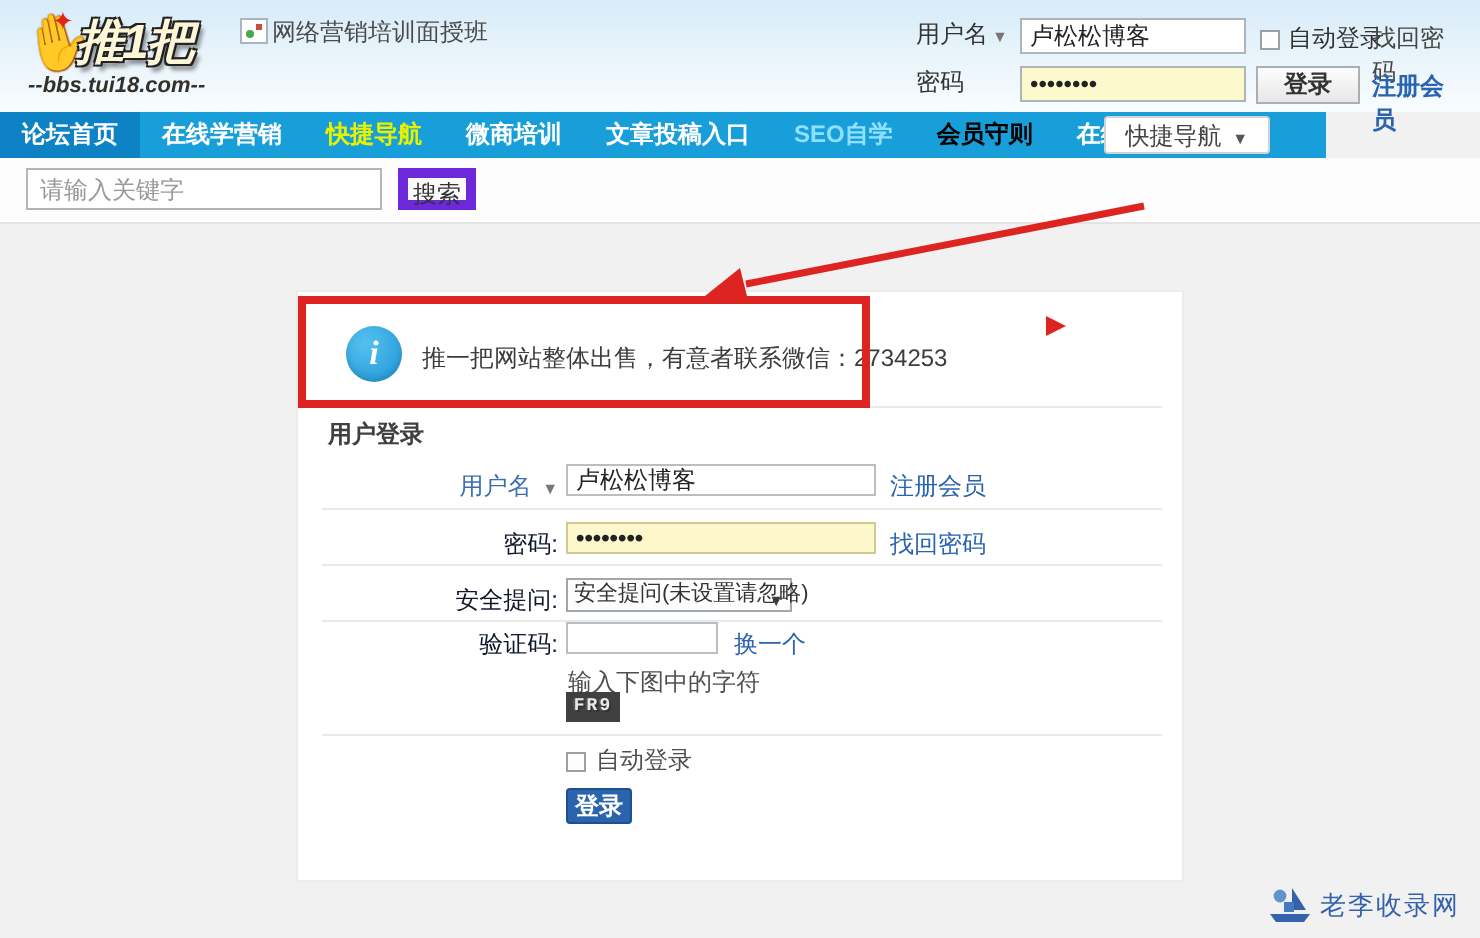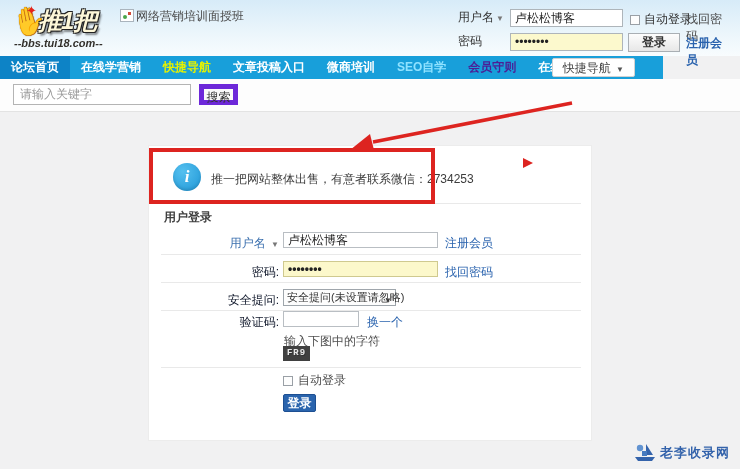--- a/index.html
+++ b/index.html
@@ -40,29 +40,29 @@
   .ql-login-btn { position:absolute; left:170px; top:-1px; width:52px; height:19px;
                   background:linear-gradient(#fdfdfd,#e7e7e7); border:1px solid #a9afb4; font-size:12px; font-weight:bold;
                   color:#333; cursor:pointer; font-family:inherit; }
 
   
   .mainnav { position:absolute; left:0; top:56px; width:663px; height:23px; background:#189fda; display:flex; align-items:flex-end; }
   .nav-item { padding:0 11px; line-height:23px; font-size:12px; font-weight:bold; color:#fff; cursor:pointer; white-space:nowrap; }
   .nav-item.active { background:#0d83c6; }
   .nav-item.c-yellowgreen { color:#e6f200; }
   .nav-item.c-cyan { color:#8fe2ff; }
-  .nav-item.c-yellow { color:#4c1d95; }
+  .nav-item.c-yellow { color:#000000; }
   .quick-nav-btn { position:absolute; right:28px; top:2px; height:19px; padding:0 10px; background:#fff; border:1px solid #d2d2d2;
                    border-radius:2px; font-size:12px; color:#444; line-height:18px; cursor:pointer; }
   .quick-nav-btn .caret { color:#555; }
 
   
   .searchbar { position:absolute; left:0; top:79px; width:740px; height:33px; background:#fdfdfd; border-bottom:1px solid #e3e3e3; }
   .search-input { position:absolute; left:13px; top:5px; width:178px; height:21px; border:1px solid #b4b4b4; background:#fff;
-                  font-size:12px; padding:0 6px; color:#333; font-family:Liberation Mono, monospace; }
+                  font-size:12px; padding:0 6px; color:#333; font-family:Liberation Sans, sans-serif; }
   .search-input::placeholder { color:#999; }
   .search-btn { position:absolute; left:199px; top:5px; width:39px; height:21px; background:#fafafa; border:5px solid #6d28d9;
                 font-size:12px; color:#333; cursor:pointer; font-family:inherit; }
 
   
   .panel { position:absolute; left:148px; top:145px; width:444px; height:296px; background:#fff; border:1px solid #ececec; }
   .notice-row { position:absolute; left:0; top:0; width:100%; height:57px; }
   .info-icon { position:absolute; left:24px; top:17px; width:28px; height:28px; border-radius:50%;
                background:radial-gradient(circle at 35% 30%, #55c0ef, #1e96d6); color:#fff; font-weight:bold; font-style:italic;
                font-family:"Liberation Serif",serif; font-size:17px; text-align:center; line-height:28px; box-shadow:inset 0 -2px 3px rgba(0,0,0,.12); }
@@ -86,21 +86,21 @@
   .auto-row { position:absolute; left:134px; top:226px; display:flex; align-items:center; gap:5px; font-size:12px; color:#4f4f4f; }
   .main-login-btn { position:absolute; left:134px; top:248px; width:33px; height:18px; background:#2a64ad; border:1px solid #1d4f92;
                     border-radius:2px; color:#fff; font-size:12px; font-weight:bold; cursor:pointer; font-family:inherit; line-height:14px; }
 
   
   .anno-box { position:absolute; left:149px; top:148px; width:286px; height:56px; border:4px solid #dd2420; pointer-events:none; }
   .anno-svg { position:absolute; left:0; top:0; width:740px; height:469px; pointer-events:none; }
 
   
   .watermark { position:absolute; right:10px; bottom:6px; display:flex; align-items:center; gap:4px; opacity:.95; }
-  .wm-text { font-size:13px; font-weight:bold; color:#2a5ca8; letter-spacing:1px; }
+  .wm-text { font-size:13px; font-weight:normal; color:#2a5ca8; letter-spacing:1px; }
 </style>
 </head>
 <body>
 
 <div class="page">
 
   <div class="topbar">
     <div class="logo">
       <span class="logo-hand">✋</span>
       <span class="logo-burst">✦</span>
@@ -130,22 +130,22 @@
       <input class="ql-input yellow" style="top: 26px;" value="••••••••">
       <button class="ql-login-btn" style="top:26px;">登录</button>
       <span class="ql-link blue" style="top:28px;">注册会员</span>
     </div>
   </div>
 
   <div class="mainnav">
     <div class="nav-item active">论坛首页</div>
     <div class="nav-item">在线学营销</div>
     <div class="nav-item c-yellowgreen">快捷导航</div>
+    <div class="nav-item">微商培训</div>
     <div class="nav-item">文章投稿入口</div>
-    <div class="nav-item">微商培训</div>
     <div class="nav-item c-cyan">SEO自学</div>
     <div class="nav-item c-yellow">会员守则</div>
     <div class="nav-item">在线学营销</div>
     <div class="quick-nav-btn">
       <span>快捷导航</span> <span class="caret">▼</span>
     </div>
   </div>
 
   <div class="searchbar">
     <input class="search-input" placeholder="请输入关键字" style="">

